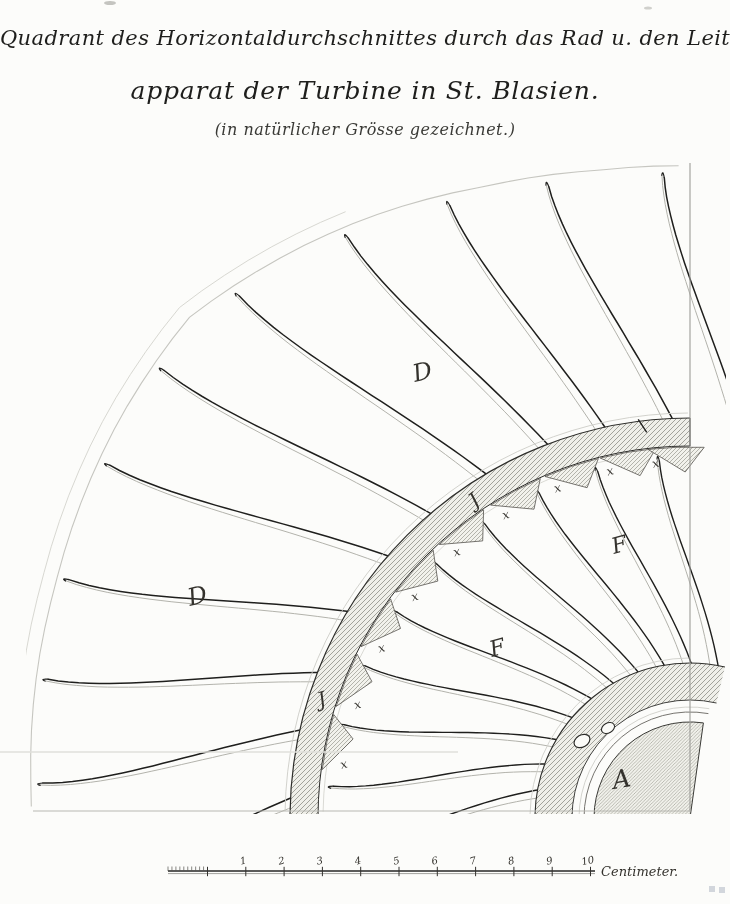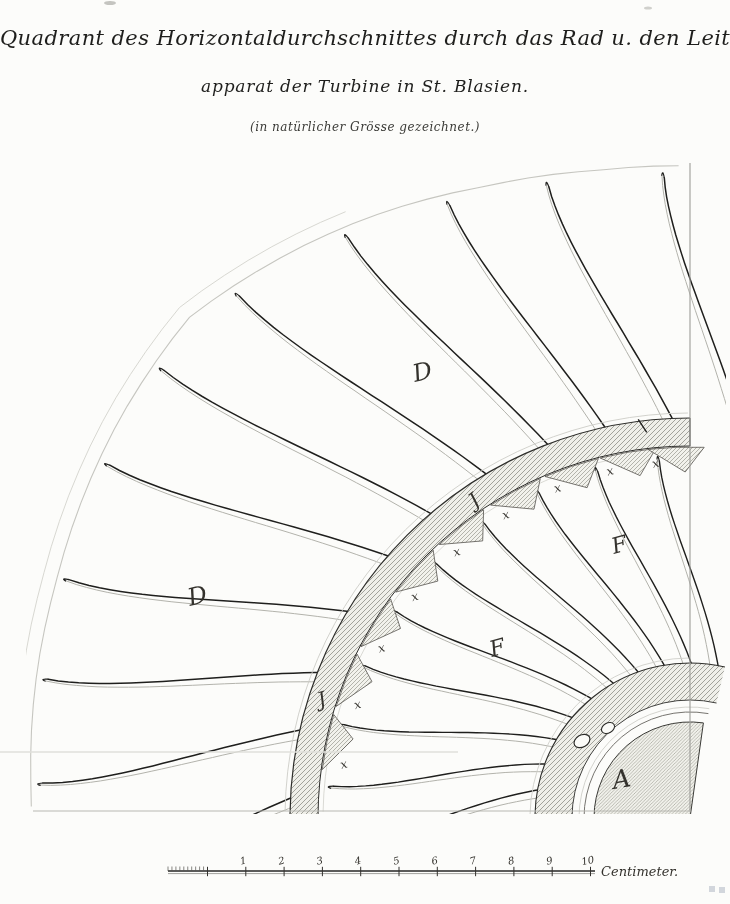--- a/index.html
+++ b/index.html
@@ -1,22 +1,22 @@
 <!DOCTYPE html>
 <html><head>
 <meta charset="utf-8">
 <style>
   html,body{margin:0;padding:0;background:#ffffff;}
   body{width:730px;height:904px;overflow:hidden;font-family:"DejaVu Serif", serif;}
   .paper{position:relative;width:730px;height:904px;background:#fcfcfa;}
   .title-line{position:absolute;left:0;width:730px;text-align:center;
     font-style:italic;color:#1e1e1c;white-space:nowrap;}
   .l1{top:26px;font-size:21px;letter-spacing:.4px;}
-  .l2{top:76px;font-size:17px;letter-spacing:.8px;}
-  .l3{top:120px;font-size:12px;color:#3a3a36;letter-spacing:.5px;}
+  .l2{top:76px;font-size:25px;letter-spacing:.8px;}
+  .l3{top:120px;font-size:16px;color:#3a3a36;letter-spacing:.5px;}
   svg{position:absolute;left:0;top:0;}
   text{font-family:"DejaVu Serif", serif;font-style:italic;fill:#34322d;}
 </style>
 </head>
 <body>
 
 <div class="paper">
   <div class="title-line l1">Quadrant des Horizontaldurchschnittes durch das Rad u. den Leitcurven-</div>
   <div class="title-line l2">apparat der Turbine in St. Blasien.</div>
   <div class="title-line l3">(in natürlicher Grösse gezeichnet.)</div>

